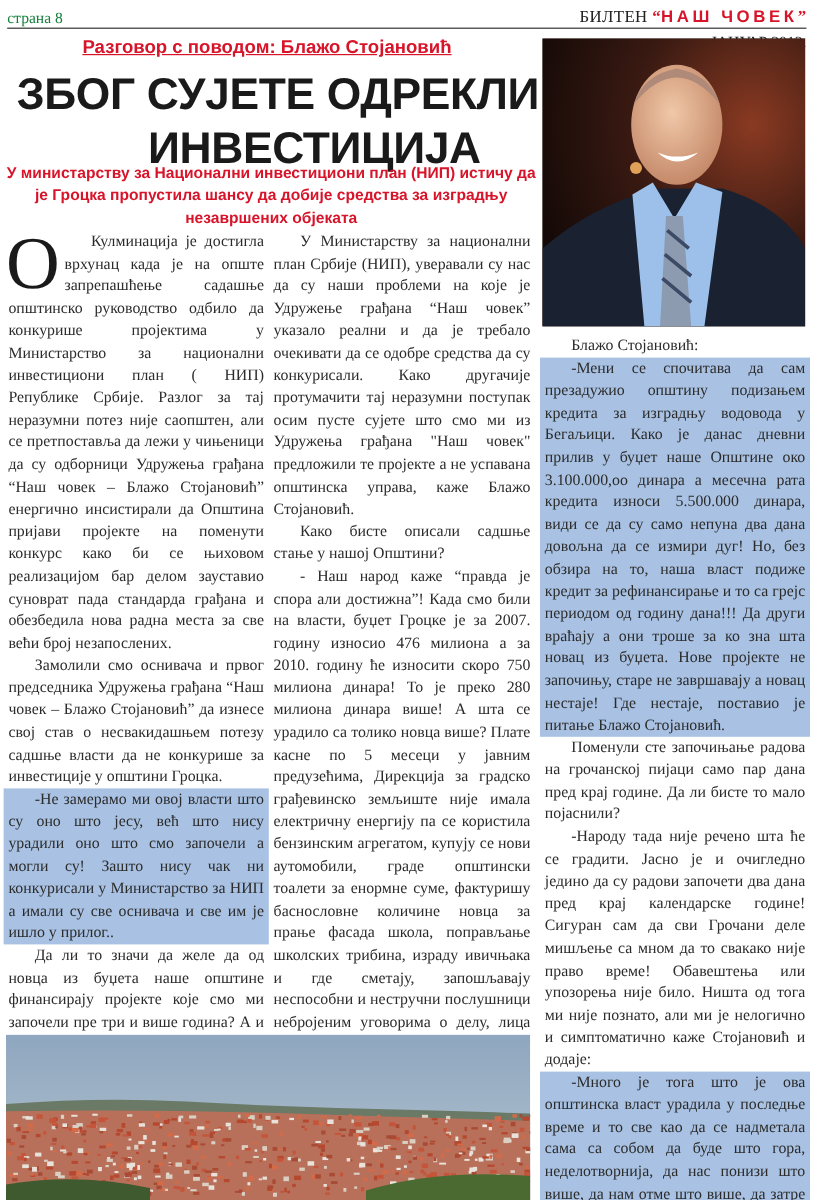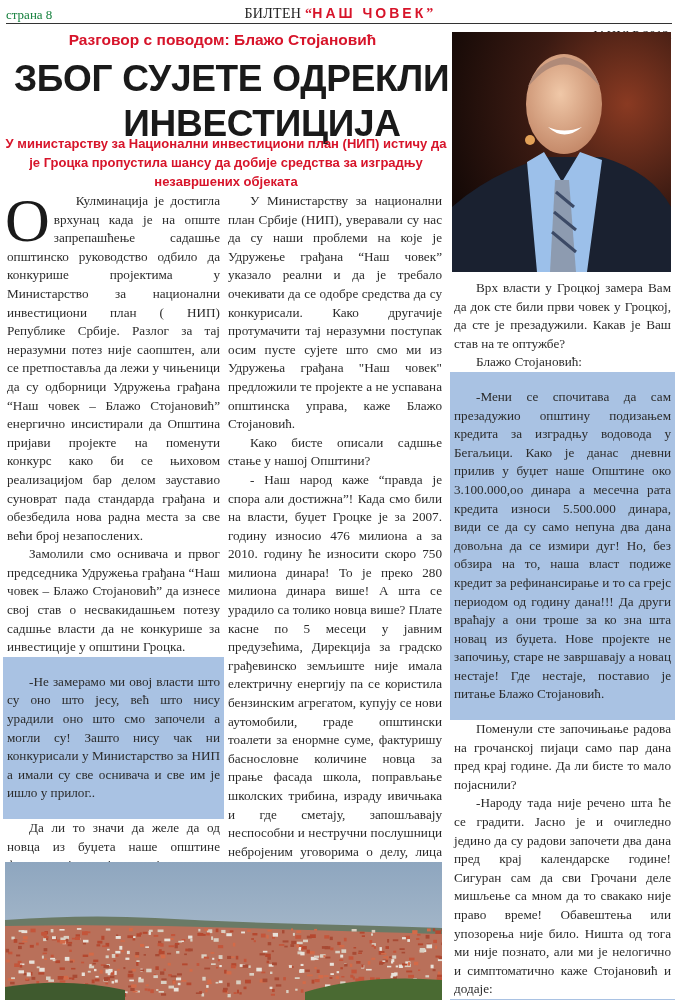--- a/index.html
+++ b/index.html
@@ -1,36 +1,36 @@
 <!DOCTYPE html>
 <html><head>
 <meta charset="utf-8">
 <style>
   * { box-sizing: border-box; margin: 0; padding: 0; }
   html, body { width: 678px; height: 1000px; background: #ffffff; overflow: hidden; }
   body { position: relative; font-family: "Liberation Serif", "DejaVu Serif", serif; color: #2a2a2a; }
 
   .masthead { position: absolute; left: 6px; top: 4px; width: 666px; height: 20px; border-bottom: 1.5px solid #333; }
   .masthead .left { position: absolute; left: 0; top: 3px; font-size: 13px; color: #15803d; }
-  .masthead .center { position: absolute; left: 0; right: 0; top: 1px; text-align: center; font-size: 14px; color: #222; letter-spacing: 0.3px; }
+  .masthead .center { position: absolute; left: 0; right: 0; top: 1px; text-align: right; font-size: 14px; color: #222; letter-spacing: 0.3px; }
   .masthead .center .brand { font-family: "Liberation Sans", "DejaVu Sans", sans-serif; font-weight: bold; color: #d7142a; letter-spacing: 3px; font-size: 14px; }
   .masthead .center .q { color: #d7142a; font-weight: bold; }
   .masthead .right { position: absolute; right: 0; top: 3px; font-size: 13px; color: #222; margin-top: 20px; }
 
-  .kicker { position: absolute; left: 0; top: 31px; width: 445px; text-align: center; font-family: "Liberation Sans", "DejaVu Sans", sans-serif; font-weight: bold; color: #d7142a; font-size: 15.5px; }
+  .kicker { position: absolute; left: 0; top: 31px; width: 445px; text-align: center; font-family: "Liberation Sans", "DejaVu Sans", sans-serif; font-weight: bold; color: #d7142a; font-size: 15.5px; text-decoration: underline; }
   .headline { position: absolute; left: 0; top: 56px; width: 524px; text-align: center; font-family: "Liberation Sans", "DejaVu Sans", sans-serif; font-weight: bold; color: #1a1a1a; font-size: 37px; line-height: 45px; letter-spacing: -0.3px; }
   .deck { position: absolute; left: 0; top: 134px; width: 452px; text-align: center; font-family: "Liberation Sans", "DejaVu Sans", sans-serif; font-weight: bold; color: #d7142a; font-size: 13px; line-height: 19px; }
 
   .photo-portrait { position: absolute; left: 452px; top: 32px; width: 219px; height: 240px; overflow: hidden; background: #2a1a14; }
   .photo-town { position: absolute; left: 5px; top: 862px; width: 437px; height: 138px; overflow: hidden; }
 
   .col { position: absolute; font-size: 13.2px; line-height: 18.6px; text-align: justify; color: #2b2b2b; }
   .col p { text-indent: 22px; }
   .col p.noind { text-indent: 0; }
-  .col .hl { background: #a9c2e3; margin-left: -4px; margin-right: -4px; padding: 16px 4px; }
+  .col .hl { background: #a9c2e3; margin-left: -4px; margin-right: -4px; padding: 0 4px; }
   .col1 { left: 7px; top: 192px; width: 213px; }
   .col2 { left: 228px; top: 192px; width: 214px; }
   .col3 { left: 454px; top: 279px; width: 217px; }
 
   .dropcap { float: left; font-size: 62px; line-height: 50px; margin: 3px 4px 0 -2px; color: #1a1a1a; font-family: "Liberation Serif", "DejaVu Serif", serif; }
   .first-para { text-indent: 0 !important; }
 </style>
 </head>
 <body>
 
@@ -86,21 +86,20 @@
 
 </div>
 
 <div class="col col2">
   <p>У Министарству за национални план Србије (НИП), уверавали су нас да су наши проблеми на које је Удружење грађана “Наш човек” указало реални и да је требало очекивати да се одобре средства да су конкурисали. Како другачије протумачити тај неразумни поступак осим пусте сујете што смо ми из Удружења грађана "Наш човек" предложили те пројекте а не успавана општинска управа, каже Блажо Стојановић.</p>
   <p>Како бисте описали садшње стање у нашој Општини?</p>
   <p>- Наш народ каже “правда је спора али достижна”! Када смо били на власти, буџет Гроцке је за 2007. годину износио 476 милиона а за 2010. годину ће износити скоро 750 милиона динара! То је преко 280 милиона динара више! А шта се урадило са толико новца више? Плате касне по 5 месеци у јавним предузећима, Дирекција за градско грађевинско земљиште није имала електричну енергију па се користила бензинским агрегатом, купују се нови аутомобили, граде општински тоалети за енормне суме, фактуришу баснословне количине новца за прање фасада школа, поправљање школских трибина, израду ивичњака и где сметају, запошљавају неспособни и нестручни послушници небројеним уговорима о делу, лица која и не знају шта им је у опису или где им је радно место, троше се тоне литара бензина на приватне аутомобиле сестара, браће, стрини, ујака, ... ломе и уништавају бахатим понашањем службени аутомобили, растура грочанска пијаца 26. децембра да би се започели радови и то баш када људи имају могућност да зараде! - огорчено коментарише г. Стојановић.</p>
 </div>
 
 <div class="col col3">
-  <p>Врх власти у Гроцкој замера Вам да док сте били први човек у Гроцкој, да сте је презадужили. Какав је Ваш став на те оптужбе?</p>
   <p>Блажо Стојановић:</p>
   <p class="hl">-Мени се спочитава да сам презадужио општину подизањем кредита за изградњу водовода у Бегаљици. Како је данас дневни прилив у буџет наше Општине око 3.100.000,оо динара а месечна рата кредита износи 5.500.000 динара, види се да су само непуна два дана довољна да се измири дуг! Но, без обзира на то, наша власт подиже кредит за рефинансирање и то са грејс периодом од годину дана!!! Да други враћају а они троше за ко зна шта новац из буџета. Нове пројекте не започињу, старе не завршавају а новац нестаје! Где нестаје, поставио је питање Блажо Стојановић.</p>
   <p>Поменули сте започињање радова на грочанској пијаци само пар дана пред крај године. Да ли бисте то мало појаснили?</p>
   <p>-Народу тада није речено шта ће се градити. Јасно је и очигледно једино да су радови започети два дана пред крај календарске године! Сигуран сам да сви Грочани деле мишљење са мном да то свакако није право време! Обавештења или упозорења није било. Ништа од тога ми није познато, али ми је нелогично и симптоматично каже Стојановић и додаје:</p>
   <p class="hl">-Много је тога што је ова општинска власт урадила у последње време и то све као да се надметала сама са собом да буде што гора, неделотворнија, да нас понизи што више, да нам отме што више, да затре што више,... упозорио је одборник из редова Удружења грађана “Наш човек – Блажо Стојановић” Блажо Стојановић.</p>
 
 </div>
 
 <div class="photo-town">
   <svg width="437" height="138" viewBox="0 0 437 138" preserveAspectRatio="none">

